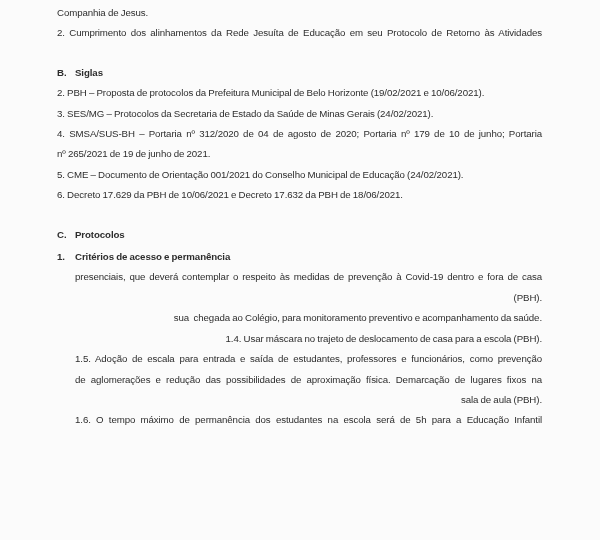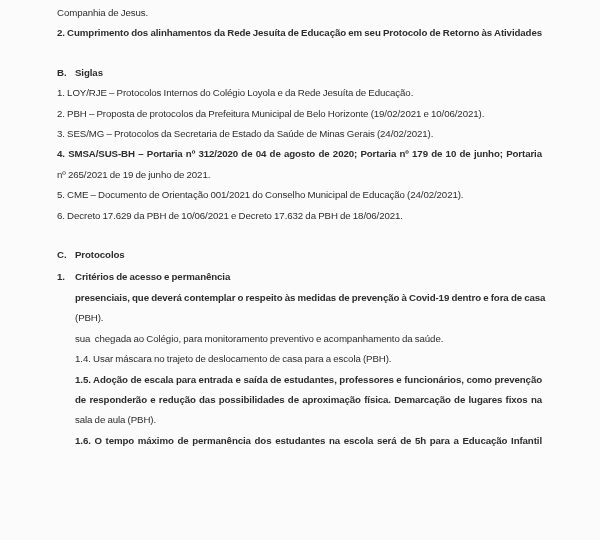--- a/index.html
+++ b/index.html
@@ -22,25 +22,25 @@
     letter-spacing: -0.1px;
     word-spacing: -0.35px;
   }
   .line {
     white-space: nowrap;
   }
   
   .j {
     text-align: justify;
     text-align-last: justify;
-    font-weight: bold;
   }
   
   .indent {
     margin-left: 18px;
+    text-align: right;
   }
   
   .mt {
     margin-top: 19px;
   }
   .mt2 {
     margin-top: 2px;
   }
   .heading {
     font-weight: bold;
@@ -60,21 +60,20 @@
 
   <div class="line">Companhia de Jesus.</div>
 
   <div class="line j">2. Cumprimento dos alinhamentos da Rede Jesuíta de Educação em seu Protocolo de Retorno às Atividades</div>
 
   <div class="line heading mt">
     <span class="hnum">B.</span>
     <span class="htitle">Siglas</span>
   </div>
 
-  <div class="line">1. LOY/RJE – Protocolos Internos do Colégio Loyola e da Rede Jesuíta de Educação.</div>
   <div class="line">2. PBH – Proposta de protocolos da Prefeitura Municipal de Belo Horizonte (19/02/2021 e 10/06/2021).</div>
   <div class="line">3. SES/MG – Protocolos da Secretaria de Estado da Saúde de Minas Gerais (24/02/2021).</div>
   <div class="line j">4. SMSA/SUS-BH – Portaria nº 312/2020 de 04 de agosto de 2020; Portaria nº 179 de 10 de junho; Portaria</div>
   <div class="line">nº 265/2021 de 19 de junho de 2021.</div>
   <div class="line">5. CME – Documento de Orientação 001/2021 do Conselho Municipal de Educação (24/02/2021).</div>
   <div class="line">6. Decreto 17.629 da PBH de 10/06/2021 e Decreto 17.632 da PBH de 18/06/2021.</div>
 
   <div class="line heading mt">
     <span class="hnum">C.</span>
     <span class="htitle">Protocolos</span>
@@ -87,18 +86,18 @@
 
   <div class="line indent j">presenciais, que deverá contemplar o respeito às medidas de prevenção à Covid-19 dentro e fora de casa</div>
   <div class="line indent">(PBH).</div>
 
 
   <div class="line indent">sua &nbsp;chegada ao Colégio, para monitoramento preventivo e acompanhamento da saúde.</div>
 
   <div class="line indent">1.4. Usar máscara no trajeto de deslocamento de casa para a escola (PBH).</div>
 
   <div class="line indent j">1.5. Adoção de escala para entrada e saída de estudantes, professores e funcionários, como prevenção</div>
-  <div class="line indent j">de responderão e redução das possibilidades de aproximação física. Demarcação de lugares fixos na</div>
+  <div class="line indent j">de aglomerações e redução das possibilidades de aproximação física. Demarcação de lugares fixos na</div>
   <div class="line indent">sala de aula (PBH).</div>
 
   <div class="line indent j">1.6. O tempo máximo de permanência dos estudantes na escola será de 5h para a Educação Infantil</div>
 
 </div>
 
 </body></html>

